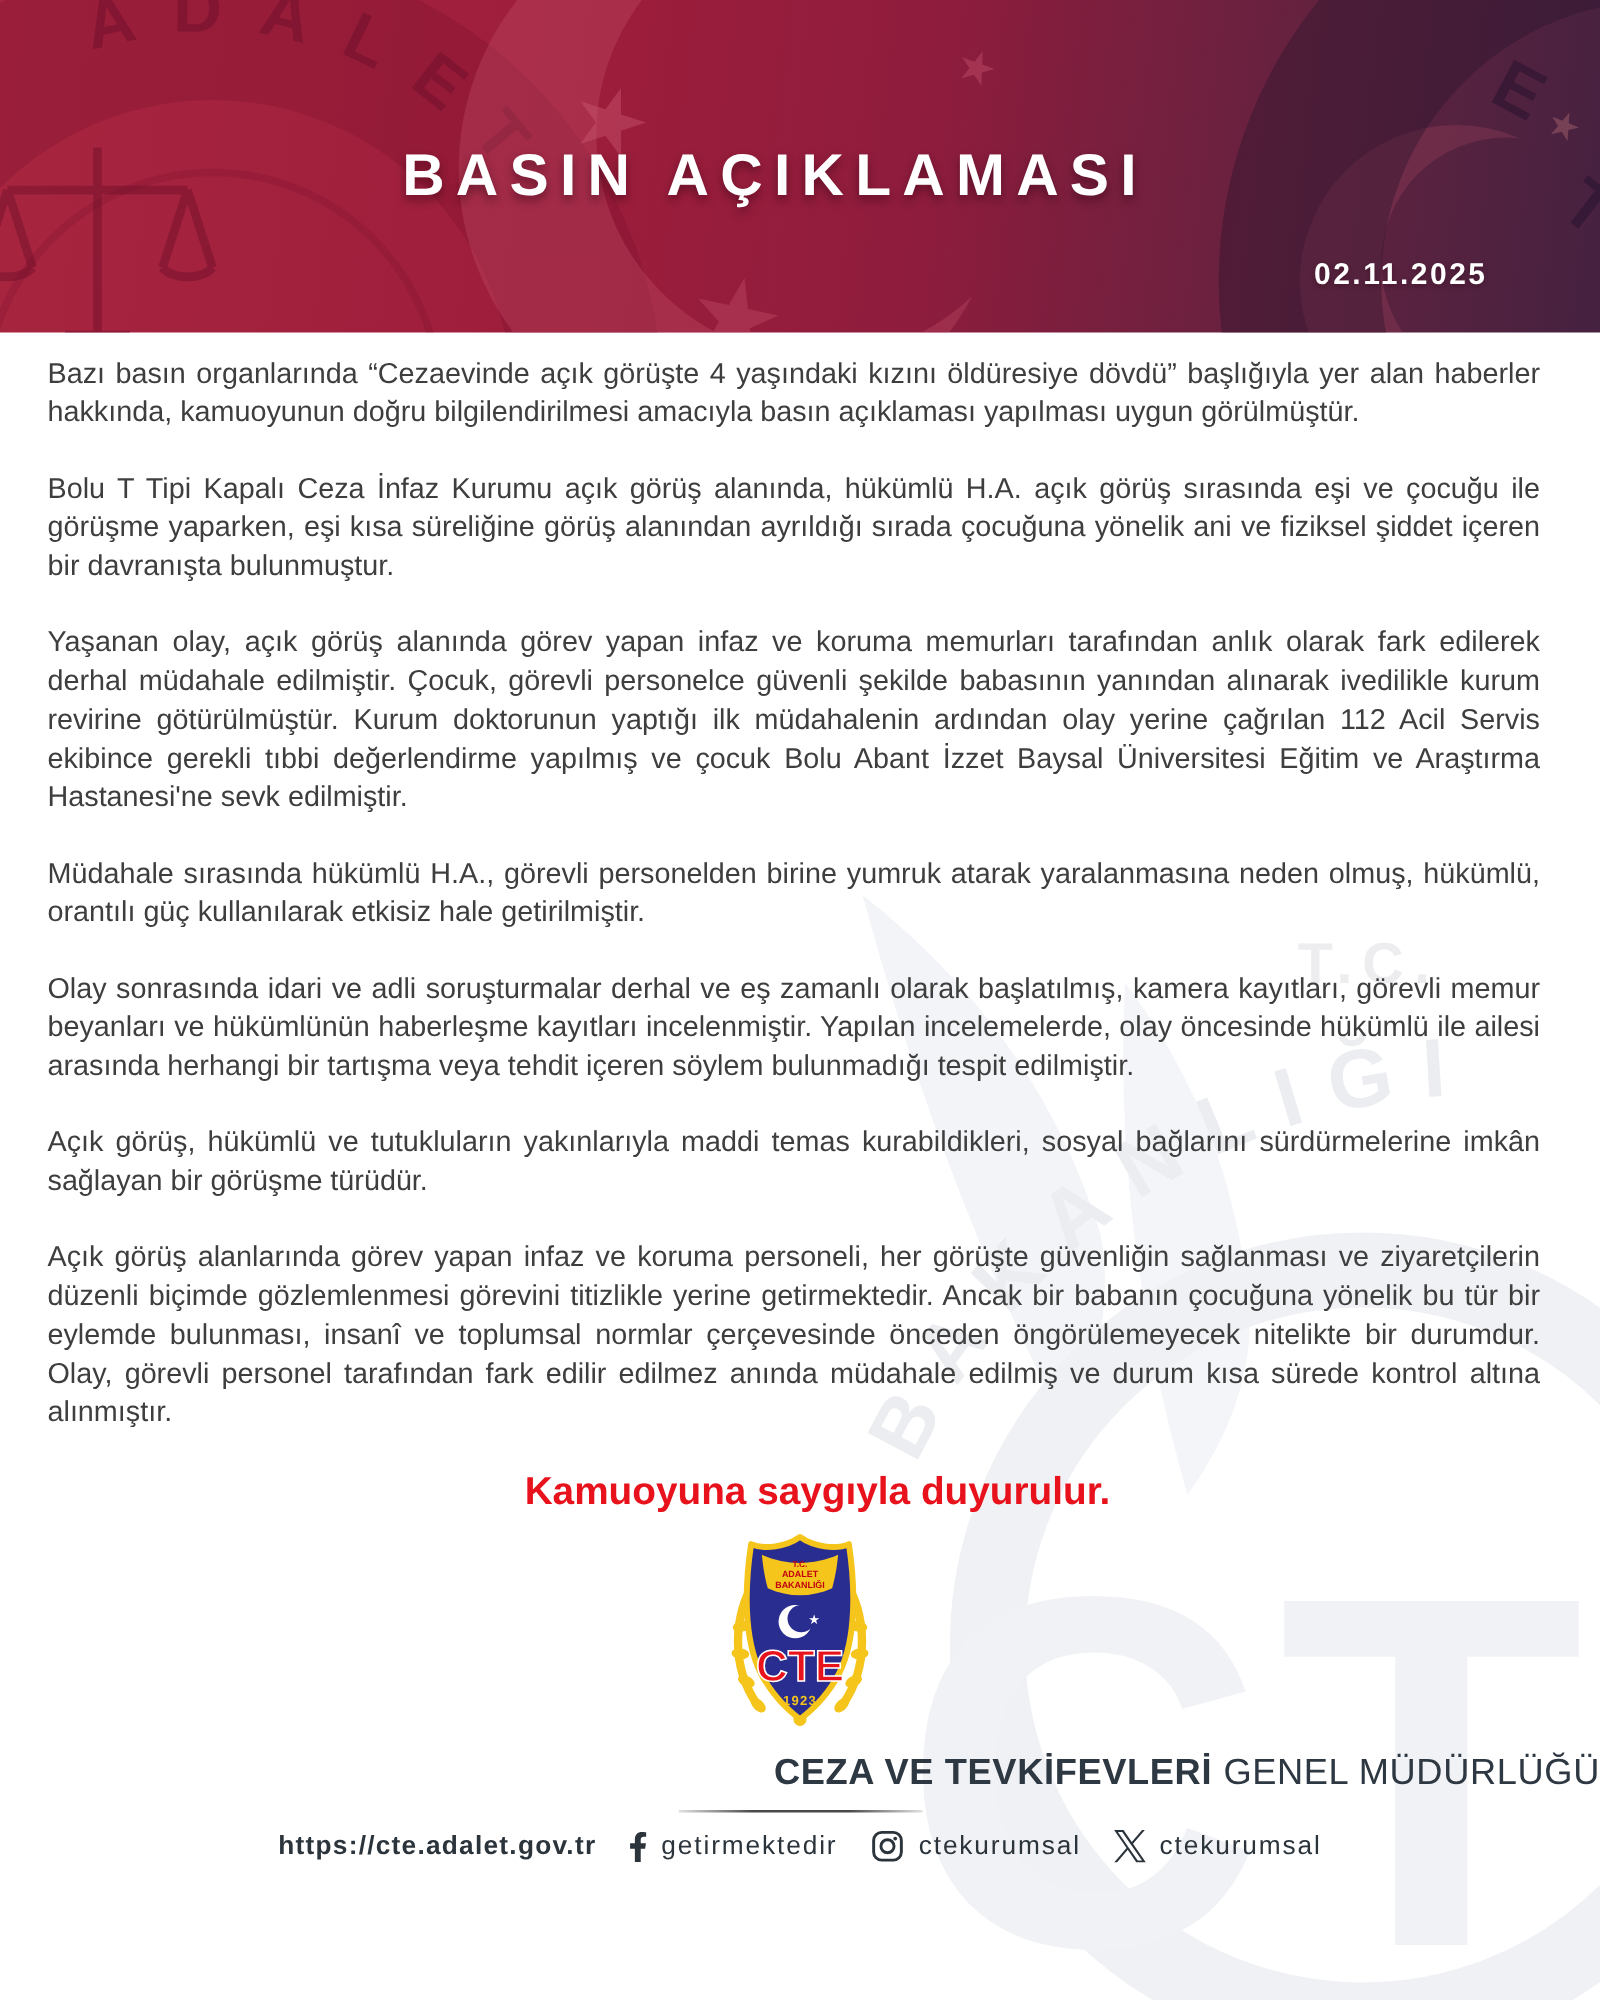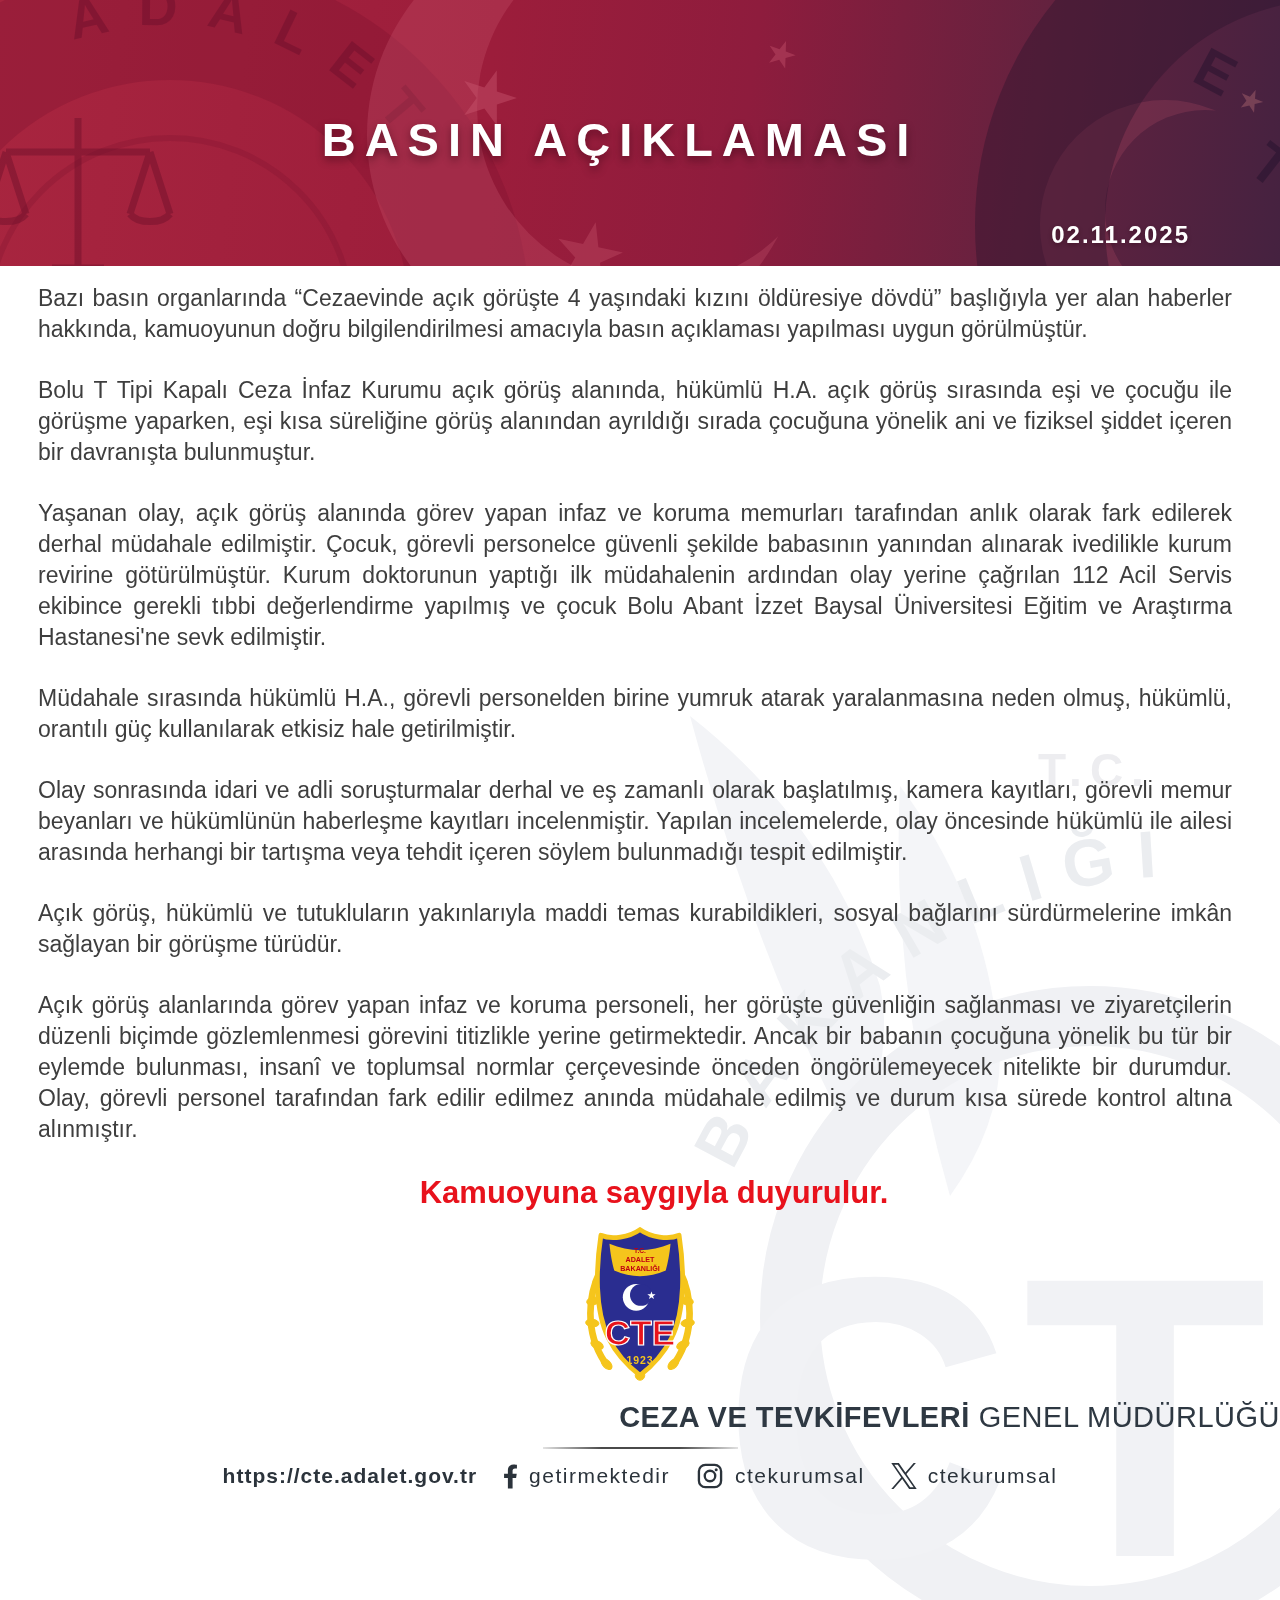--- a/index.html
+++ b/index.html
@@ -20,21 +20,21 @@
   }
   .header-wm { position: absolute; inset: 0; width: 100%; height: 100%; }
   .header-title {
     position: absolute; left: 0; right: 40px; top: 112px;
     margin: 0; text-align: center;
     color: #ffffff;
     font-size: 47px; font-weight: 900; letter-spacing: 9px;
     text-shadow: 0 4px 8px rgba(40,0,15,0.45);
   }
   .header-date {
-    position: absolute; right: 90px; top: 221px;
+    position: absolute; right: 90px; top: 206px;
     color: #ffffff; font-size: 24px; font-weight: 800; letter-spacing: 2px;
     text-shadow: 0 2px 4px rgba(40,0,15,0.4);
   }
 
   
   .content { position: relative; width: 100%; height: 1334px; }
   .body-wm { position: absolute; inset: 0; width: 100%; height: 100%; pointer-events: none; }
   .press-body { position: relative; z-index: 1; padding: 17px 48px 0 38px; }
   .press-body p {
     margin: 0 0 30px 0;

